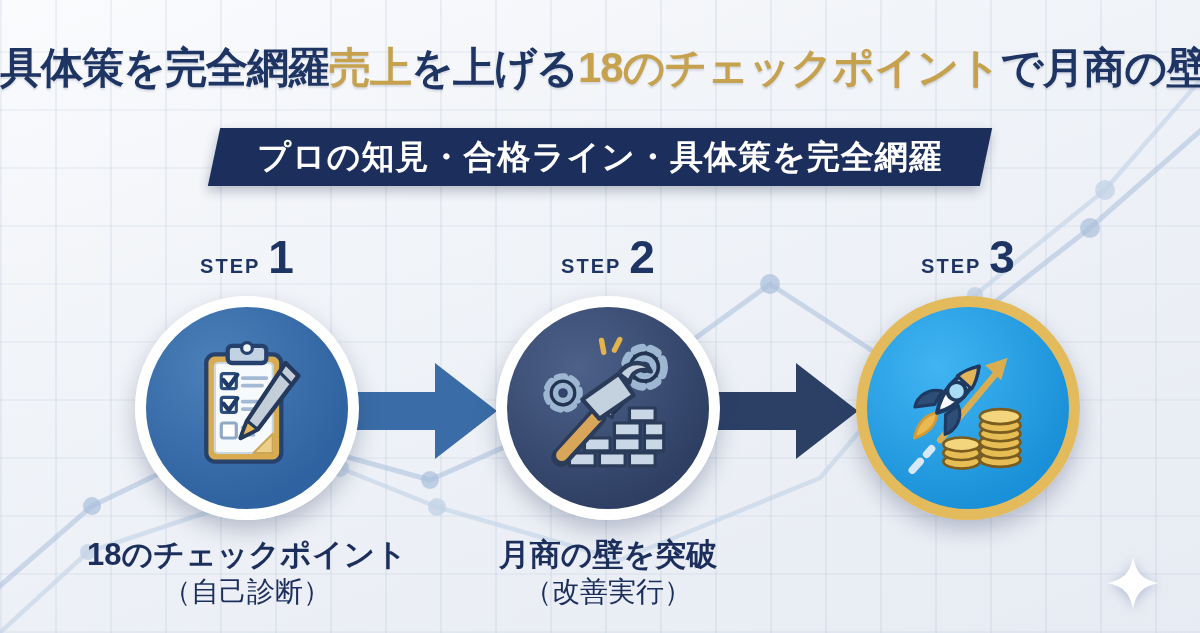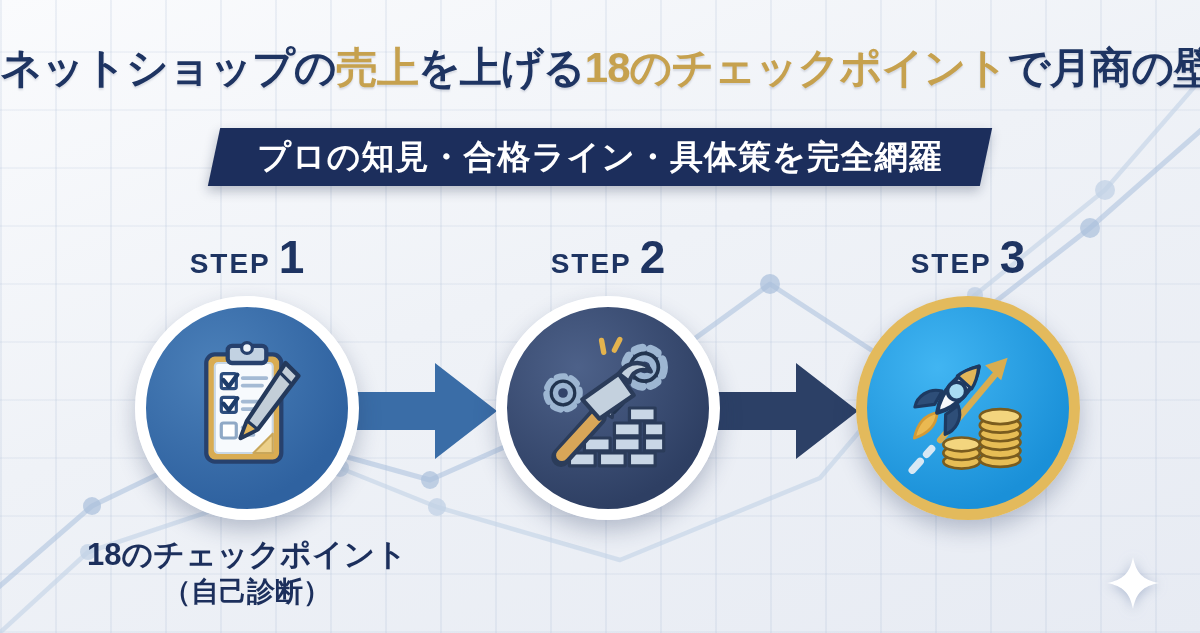--- a/index.html
+++ b/index.html
@@ -29,34 +29,34 @@
   }
   .banner-text{
     position:absolute;inset:0;display:flex;align-items:center;justify-content:center;
     transform:skewX(12deg);font-size:33px;font-weight:800;letter-spacing:1px;white-space:nowrap;
   }
   .step{position:absolute;top:230px;width:360px;text-align:center;z-index:2;}
   .step-1{left:67px}.step-2{left:428px}.step-3{left:788px}
   .step-head{
     height:60px;display:flex;align-items:baseline;justify-content:center;gap:8px;color:#1e3462;
   }
-  .step-word{font-size:28px;font-weight:800;letter-spacing:2px;}
+  .step-word{font-size:20px;font-weight:800;letter-spacing:2px;}
   .step-num{font-size:46px;font-weight:800;}
   .circle{
     position:relative;margin:6px auto 0;width:202px;height:202px;border-radius:50%;
     display:flex;align-items:center;justify-content:center;
     box-shadow:0 10px 22px rgba(35,55,95,.28);
   }
   .ring-white{border:11px solid #ffffff;}
   .ring-gold{border:11px solid #e3ba5c;}
   .fill-blue{background:radial-gradient(circle at 35% 30%,#4b80b9,#2f62a0 72%);}
   .fill-slate{background:radial-gradient(circle at 35% 30%,#4d6189,#2e3f63 74%);}
   .fill-bright{background:radial-gradient(circle at 35% 30%,#41b5f2,#1a90d8 74%);}
   .caption{margin-top:16px;color:#1c2f5c;font-weight:800;font-size:31px;line-height:1.2;white-space:nowrap;}
-  .caption-sub{color:#1c2f5c;font-weight:700;font-size:28px;line-height:1.35;white-space:nowrap;}
+  .caption-sub{color:#1c2f5c;font-weight:400;font-size:28px;line-height:1.35;white-space:nowrap;}
   .arrow{position:absolute;top:355px;z-index:1;}
   .arrow-1{left:347px}.arrow-2{left:708px}
   .sparkle{position:absolute;left:1103px;top:553px;filter:drop-shadow(0 2px 6px rgba(150,165,195,.7));}
 </style>
 </head>
 <body>
 
 <div class="stage">
 
   <div class="grid"></div>
@@ -77,21 +77,21 @@
     <g fill="#c2d2e6" opacity="0.75">
       <circle cx="88" cy="552" r="8"></circle>
         <circle cx="340" cy="468" r="9"></circle>
       <circle cx="437" cy="507" r="9"></circle>
         <circle cx="975" cy="295" r="8"></circle>
       <circle cx="1105" cy="190" r="10"></circle>
     </g>
   </svg>
 
   <div class="title">
-    <span style="color: rgb(30, 52, 98);">ネットショップの</span><span style="color: rgb(198, 161, 78);">売上</span><span style="color: rgb(30, 52, 98); text-align: center;">を上げる</span><span style="color: rgb(198, 161, 78);">18のチェックポイント</span><span style="color: rgb(30, 52, 98);">で月商の壁を突破する!</span>
+    <span style="color: rgb(30, 52, 98);">具体策を完全網羅</span><span style="color: rgb(198, 161, 78);">売上</span><span style="color: rgb(30, 52, 98); text-align: center;">を上げる</span><span style="color: rgb(198, 161, 78);">18のチェックポイント</span><span style="color: rgb(30, 52, 98);">で月商の壁を突破する!</span>
   </div>
 
   <div class="banner" style="background: rgb(28, 46, 92);">
     <div class="banner-text" style="color: rgb(255, 255, 255);">プロの知見・合格ライン・具体策を完全網羅</div>
   </div>
 
   <svg class="arrow arrow-1" width="150" height="112" viewBox="0 0 150 112" aria-hidden="true">
     <polygon points="0,37 88,37 88,8 150,56 88,104 88,75 0,75" style="fill: rgb(58, 109, 167);"></polygon>
   </svg>
   <svg class="arrow arrow-2" width="150" height="112" viewBox="0 0 150 112" aria-hidden="true">
@@ -166,20 +166,22 @@
             <path d="M80,58 l8,-4 l-1,9 Z"></path>
           </g>
           <path d="M84,66 l-8,8" stroke="#22344f" stroke-width="3" fill="none"></path>
           <line x1="26" y1="116" x2="60" y2="78" stroke="#2b3c5a" stroke-width="18"></line>
           <line x1="27" y1="114" x2="59" y2="79" stroke="#d8a658" stroke-width="11"></line>
           <path d="M46,62 L80,38 L94,58 L62,80 Z" fill="#c4d1de" stroke="#2b3c5a" stroke-width="4"></path>
           <path d="M80,38 C90,24 106,26 110,36 C100,32 92,36 90,46 Z" fill="#c4d1de" stroke="#2b3c5a" stroke-width="4"></path>
         </g>
       </svg>
     </div>
+    <div class="caption">月商の壁を突破</div>
+    <div class="caption-sub">（改善実行）</div>
   </div>
 
   <div class="step step-3">
     <div class="step-head">
       <span class="step-word">STEP</span>
       <span class="step-num">3</span>
     </div>
     <div class="circle ring-gold fill-bright">
       <svg width="150" height="150" viewBox="0 0 140 140" aria-hidden="true">
         <g stroke-linejoin="round" stroke-linecap="round">

